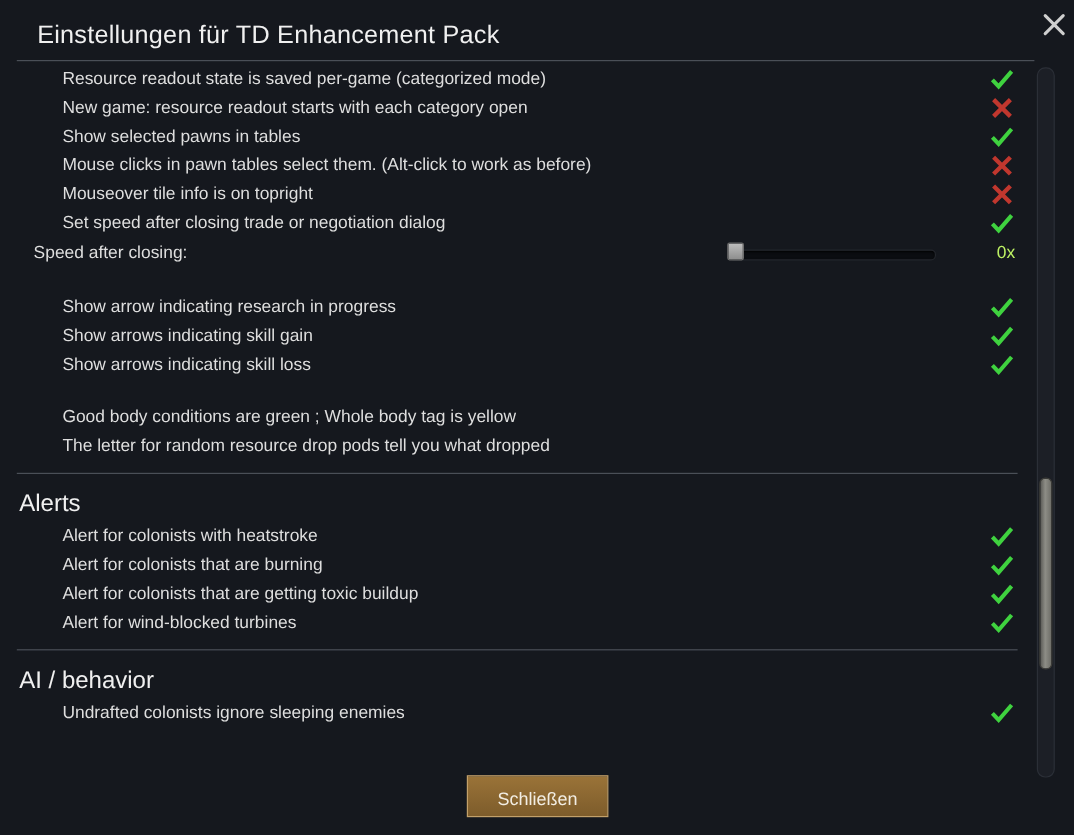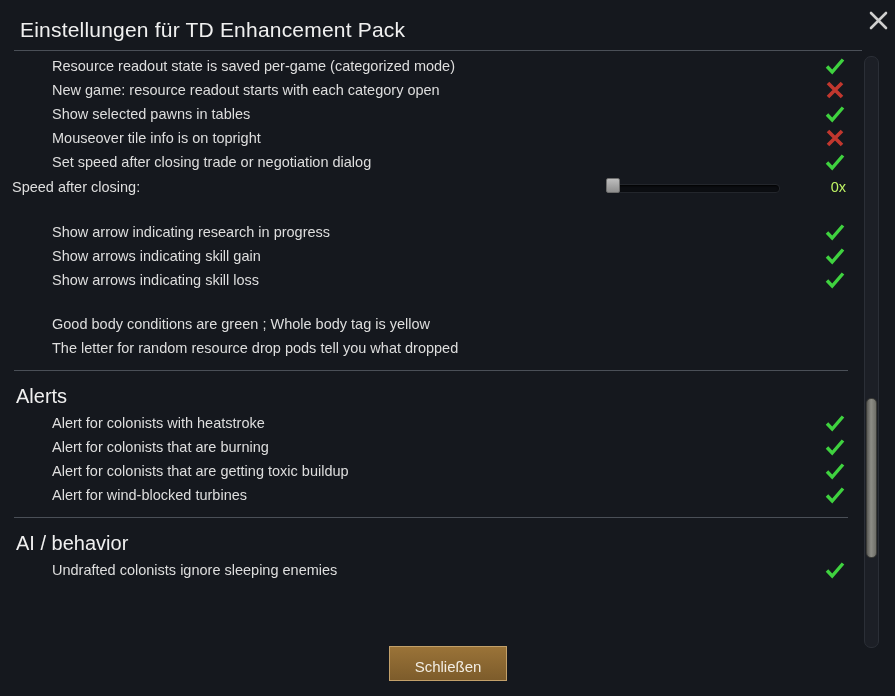--- a/index.html
+++ b/index.html
@@ -34,21 +34,21 @@
     cursor: pointer;
     background: transparent;
     border: none;
     padding: 0;
   }
   #close-btn svg { display: block; margin: 6px auto 0; }
 
   
   #title {
     position: absolute;
-    left: 20px;
+    left: 31px;
     top: 18px;
     font-size: 21px;
     color: #f0f0f0;
     letter-spacing: .2px;
     white-space: nowrap;
   }
   #title-rule {
     position: absolute;
     left: 14px;
     top: 50px;
@@ -94,21 +94,21 @@
   }
   .mark svg { display: block; }
 
   .spacer { height: 20px; }
 
   
   .slider-row {
     position: relative;
     height: 26px;
     line-height: 26px;
-    padding-left: 12px;
+    padding-left: 28px;
     font-size: 14.5px;
     color: #dedede;
     white-space: nowrap;
   }
   .slider-track {
     position: absolute;
     left: 607px;
     top: 10px;
     width: 171px;
     height: 7px;
@@ -220,20 +220,25 @@
         <div class="row"><span class="label">New game: resource readout starts with each category open</span><span class="mark">
             <svg width="22" height="22" viewBox="0 0 22 22">
               <path d="M4 4 L18 18 M18 4 L4 18" fill="none" stroke="#C1372E" stroke-width="3.6" stroke-linecap="butt"></path>
             </svg>
           </span></div>
         <div class="row"><span class="label">Show selected pawns in tables</span><span class="mark">
             <svg width="22" height="22" viewBox="0 0 22 22">
               <path d="M3 11.5 L8.2 17 L19 4.5" fill="none" stroke="#3FD23F" stroke-width="3.4" stroke-linecap="butt" stroke-linejoin="miter"></path>
             </svg>
           </span></div>
+        <div class="row"><span class="label">Mouse clicks in pawn tables select them. (Alt-click to work as before)</span><span class="mark">
+            <svg width="22" height="22" viewBox="0 0 22 22">
+              <path d="M4 4 L18 18 M18 4 L4 18" fill="none" stroke="#C1372E" stroke-width="3.6" stroke-linecap="butt"></path>
+            </svg>
+          </span></div>
         <div class="row"><span class="label">Mouseover tile info is on topright</span><span class="mark">
             <svg width="22" height="22" viewBox="0 0 22 22">
               <path d="M4 4 L18 18 M18 4 L4 18" fill="none" stroke="#C1372E" stroke-width="3.6" stroke-linecap="butt"></path>
             </svg>
           </span></div>
         <div class="row"><span class="label">Set speed after closing trade or negotiation dialog</span><span class="mark">
             <svg width="22" height="22" viewBox="0 0 22 22">
               <path d="M3 11.5 L8.2 17 L19 4.5" fill="none" stroke="#3FD23F" stroke-width="3.4" stroke-linecap="butt" stroke-linejoin="miter"></path>
             </svg>
           </span></div>

